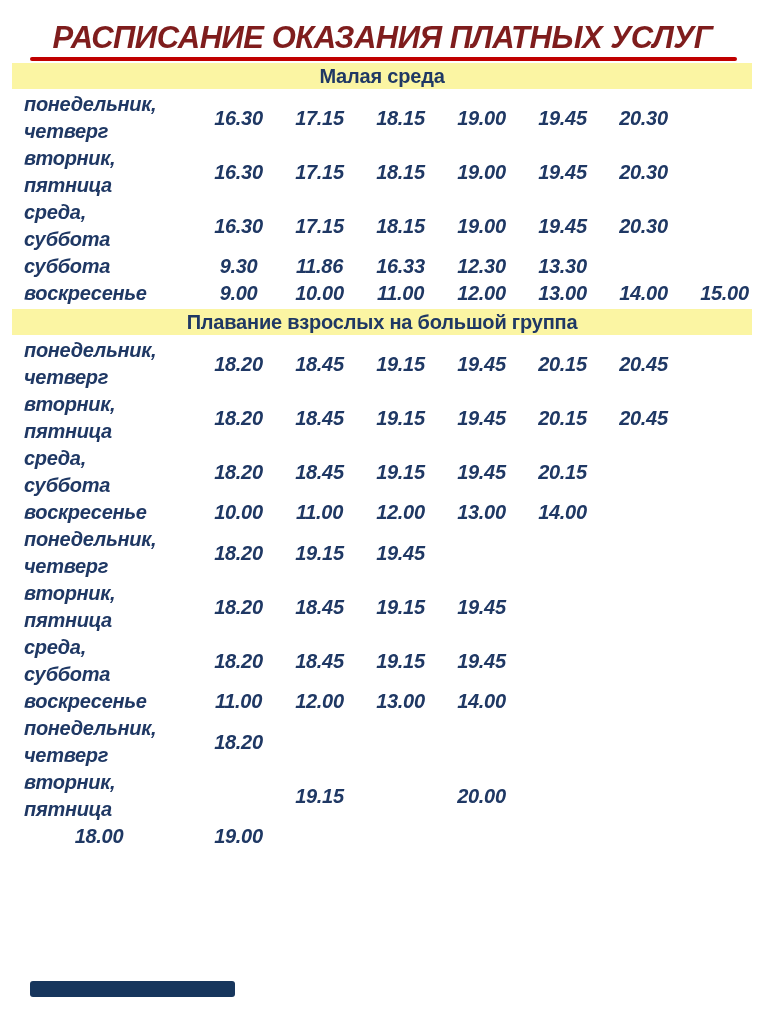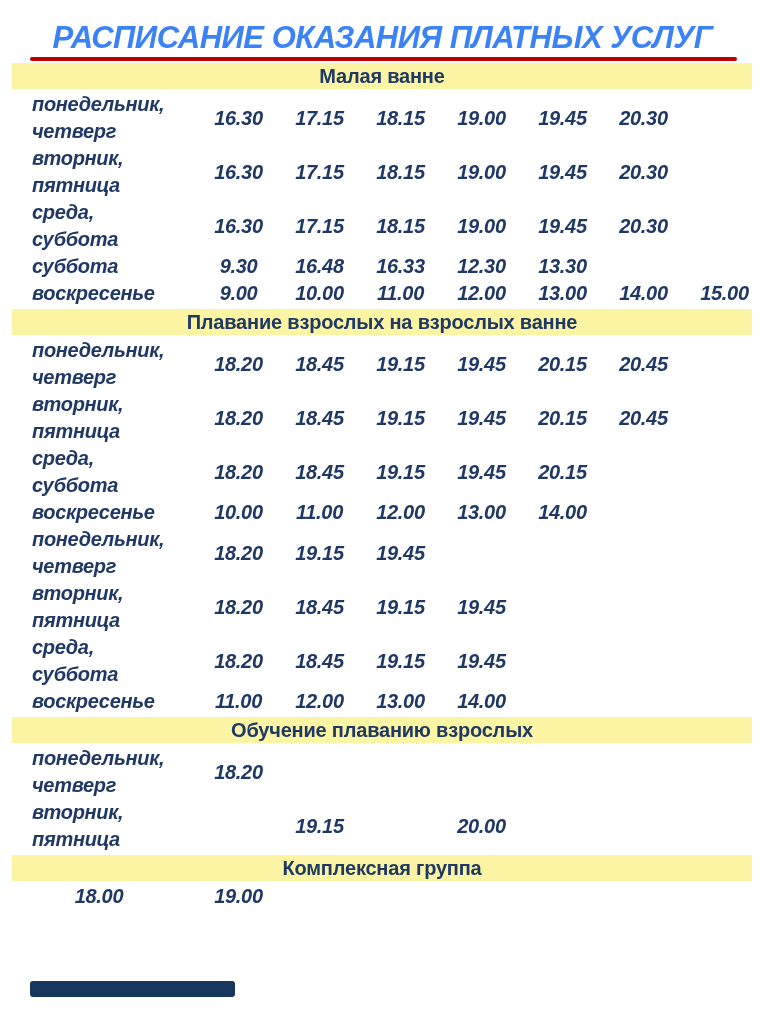--- a/index.html
+++ b/index.html
@@ -11,21 +11,21 @@
     overflow: hidden;
     position: relative;
   }
   .title {
     margin: 20px 10px 0 10px;
     text-align: center;
     font-size: 31px;
     line-height: 36px;
     font-weight: bold;
     font-style: italic;
-    color: #3b82f6;
+    color: #7f1d1d;
     letter-spacing: -0.5px;
     white-space: nowrap;
   }
   .title-underline {
     height: 4px;
     background: #C00000;
     margin: 1px 28px 0 30px;
     border-radius: 2px;
   }
   .banner {
@@ -41,21 +41,21 @@
     font-weight: bold;
     font-size: 20px;
     letter-spacing: -0.2px;
   }
   .row {
     display: grid;
     grid-template-columns: 198px repeat(7, 81px);
     align-items: center;
   }
   .day-label {
-    padding-left: 32px;
+    padding-left: 24px;
     color: #1F3864;
     font-weight: bold;
     font-style: italic;
     font-size: 20px;
     line-height: 27px;
     letter-spacing: -0.3px;
   }
   .time-cell {
     text-align: center;
     color: #1F3864;
@@ -77,21 +77,21 @@
 </style>
 </head>
 <body>
 
 <div class="page">
   <h1 class="title">РАСПИСАНИЕ ОКАЗАНИЯ ПЛАТНЫХ УСЛУГ</h1>
   <div class="title-underline"></div>
   <div id="sections">
   <section class="section">
     <div class="banner">
-      <span class="banner-text">Малая ванне</span>
+      <span class="banner-text">Малая среда</span>
     </div>
     <div class="rows">
   <div class="row">
     <div class="day-label">
               <div class="day-line">понедельник,</div>
               <div class="day-line">четверг</div>
             </div>
   <div class="time-cell">16.30</div>
             <div class="time-cell">17.15</div>
             <div class="time-cell">18.15</div>
@@ -127,21 +127,21 @@
             <div class="time-cell">19.45</div>
             <div class="time-cell">20.30</div>
             <div class="time-cell"></div>
           </div>
 
   <div class="row">
     <div class="day-label">
               <div class="day-line">суббота</div>
             </div>
   <div class="time-cell">9.30</div>
-            <div class="time-cell">16.48</div>
+            <div class="time-cell">11.86</div>
             <div class="time-cell">16.33</div>
             <div class="time-cell">12.30</div>
             <div class="time-cell">13.30</div>
             <div class="time-cell"></div>
             <div class="time-cell"></div>
           </div>
 
   <div class="row">
     <div class="day-label">
               <div class="day-line">воскресенье</div>
@@ -152,21 +152,21 @@
             <div class="time-cell">12.00</div>
             <div class="time-cell">13.00</div>
             <div class="time-cell">14.00</div>
             <div class="time-cell">15.00</div>
           </div>
 </div>
   </section>
 
   <section class="section">
     <div class="banner">
-      <span class="banner-text">Плавание взрослых на взрослых ванне</span>
+      <span class="banner-text">Плавание взрослых на большой группа</span>
     </div>
     <div class="rows">
   <div class="row">
     <div class="day-label">
               <div class="day-line">понедельник,</div>
               <div class="day-line">четверг</div>
             </div>
   <div class="time-cell">18.20</div>
             <div class="time-cell">18.45</div>
             <div class="time-cell">19.15</div>
@@ -272,23 +272,20 @@
             <div class="time-cell">13.00</div>
             <div class="time-cell">14.00</div>
             <div class="time-cell"></div>
             <div class="time-cell"></div>
             <div class="time-cell"></div>
           </div>
 </div>
   </section>
 
   <section class="section">
-    <div class="banner">
-      <span class="banner-text">Обучение плаванию взрослых</span>
-    </div>
     <div class="rows">
   <div class="row">
     <div class="day-label">
               <div class="day-line">понедельник,</div>
               <div class="day-line">четверг</div>
             </div>
   <div class="time-cell">18.20</div>
             <div class="time-cell"></div>
             <div class="time-cell"></div>
             <div class="time-cell"></div>
@@ -311,23 +308,20 @@
             <div class="time-cell"></div>
             <div class="time-cell">20.00</div>
             <div class="time-cell"></div>
             <div class="time-cell"></div>
             <div class="time-cell"></div>
           </div>
 </div>
   </section>
 
   <section class="section">
-    <div class="banner">
-      <span class="banner-text">Комплексная группа</span>
-    </div>
     <div class="rows">
   <div class="row">
   <div class="time-cell">18.00</div>
             <div class="time-cell">19.00</div>
             <div class="time-cell"></div>
             <div class="time-cell"></div>
             <div class="time-cell"></div>
             <div class="time-cell"></div>
             <div class="time-cell"></div>
           </div>

